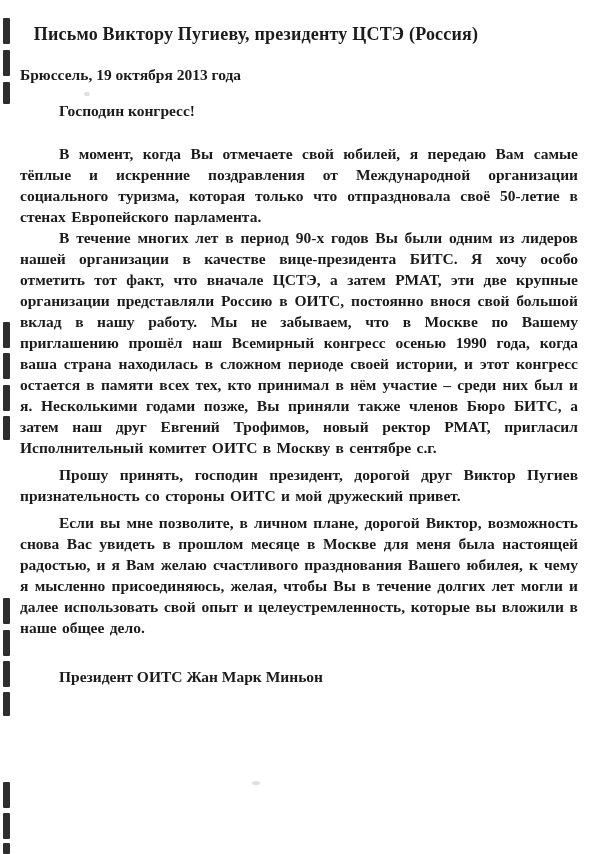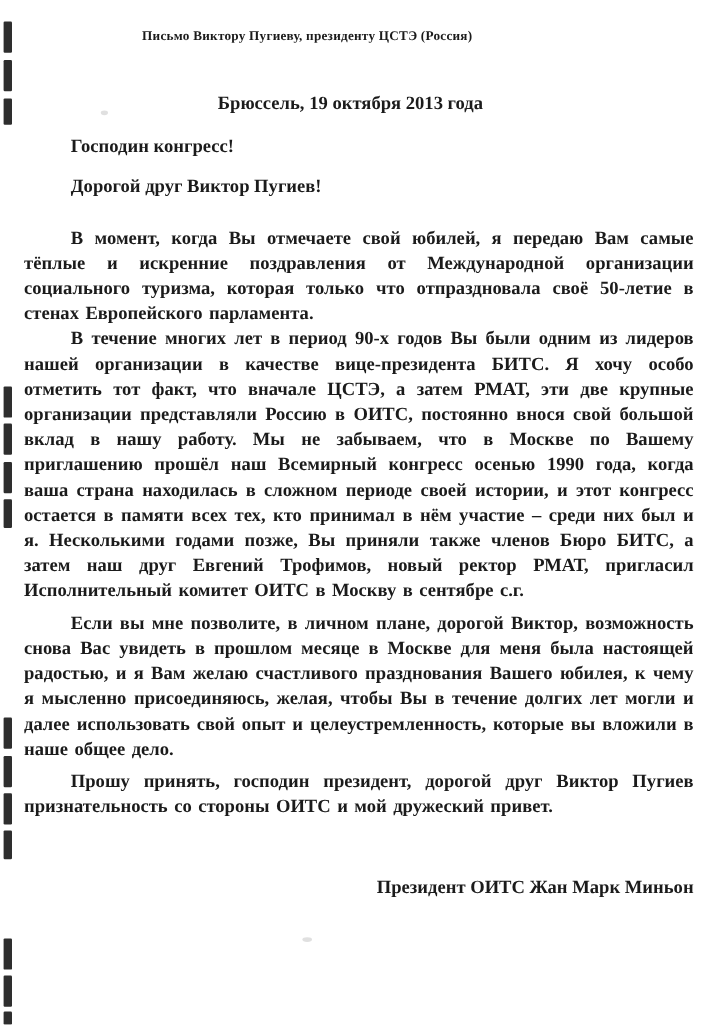--- a/index.html
+++ b/index.html
@@ -15,43 +15,43 @@
   }
   .content {
     position: absolute;
     top: 0; left: 20px; right: 22px;
     font-size: 15.5px;
   }
   .title {
     margin-top: 24px;
     text-align: center;
     padding-right: 86px; 
-    font-size: 11px;
+    font-size: 18px;
     letter-spacing: 0.2px;
   }
   .dateline {
-    margin-top: 42px;
-    text-align: center;
+    margin-top: 21px;
+    text-align: left;
     padding-right: 14px;
   }
   .sal1 { margin-top: 16px; text-indent: 39px; line-height: 21px; }
   .sal2 { margin-top: 12px; text-indent: 39px; line-height: 21px; }
   p.body {
     margin: 0;
     text-align: justify;
     text-indent: 39px;
     line-height: 21px;
     word-spacing: 1.5px;
   }
   p.p1 { margin-top: 22px; }
   p.p2 { }
   p.p3 { margin-top: 8px; }
   p.p4 { margin-top: 6px; }
   p.p5 { margin-top: 6px; }
-  .signature { margin-top: 46px; text-indent: 39px; line-height: 21px; text-align: right; }
+  .signature { margin-top: 28px; text-indent: 39px; line-height: 21px; }
   
   .scan-mark {
     position: absolute;
     left: 3px;
     width: 7px;
     background: #2e2e2e;
     border-radius: 1px;
   }
   .scan-noise {
     position: absolute;
@@ -82,26 +82,25 @@
   <div class="scan-noise" style="left:84px;top:92px;width:6px;height:4px;"></div>
   <div class="scan-noise" style="left:252px;top:781px;width:8px;height:4px;"></div>
 
   <div class="content">
     <div class="title">Письмо Виктору Пугиеву, президенту ЦСТЭ (Россия)</div>
 
     <div class="dateline">Брюссель, 19 октября 2013 года</div>
 
     <div class="sal1">Господин конгресс!</div>
 
-    <div class="sal2">Дорогой друг Виктор Пугиев!</div>
 
     <p class="body p1">В момент, когда Вы отмечаете свой юбилей, я передаю Вам самые тёплые и искренние поздравления от Международной организации социального туризма, которая только что отпраздновала своё 50-летие в стенах Европейского парламента.</p>
 
     <p class="body p2">В течение многих лет в период 90-х годов Вы были одним из лидеров нашей организации в качестве вице-президента БИТС. Я хочу особо отметить тот факт, что вначале ЦСТЭ, а затем РМАТ, эти две крупные организации представляли Россию в ОИТС, постоянно внося свой большой вклад в нашу работу. Мы не забываем, что в Москве по Вашему приглашению прошёл наш Всемирный конгресс осенью 1990 года, когда ваша страна находилась в сложном периоде своей истории, и этот конгресс остается в памяти всех тех, кто принимал в нём участие – среди них был и я. Несколькими годами позже, Вы приняли также членов Бюро БИТС, а затем наш друг Евгений Трофимов, новый ректор РМАТ, пригласил Исполнительный комитет ОИТС в Москву в сентябре с.г.</p>
 
 
+    <p class="body p5">Прошу принять, господин президент, дорогой друг Виктор Пугиев признательность со стороны ОИТС и мой дружеский привет.</p>
+
     <p class="body p4">Если вы мне позволите, в личном плане, дорогой Виктор, возможность снова Вас увидеть в прошлом месяце в Москве для меня была настоящей радостью, и я Вам желаю счастливого празднования Вашего юбилея, к чему я мысленно присоединяюсь, желая, чтобы Вы в течение долгих лет могли и далее использовать свой опыт и целеустремленность, которые вы вложили в наше общее дело.</p>
-
-    <p class="body p5">Прошу принять, господин президент, дорогой друг Виктор Пугиев признательность со стороны ОИТС и мой дружеский привет.</p>
 
     <div class="signature">Президент ОИТС Жан Марк Миньон</div>
   </div>
 </div>
 
 </body></html>

